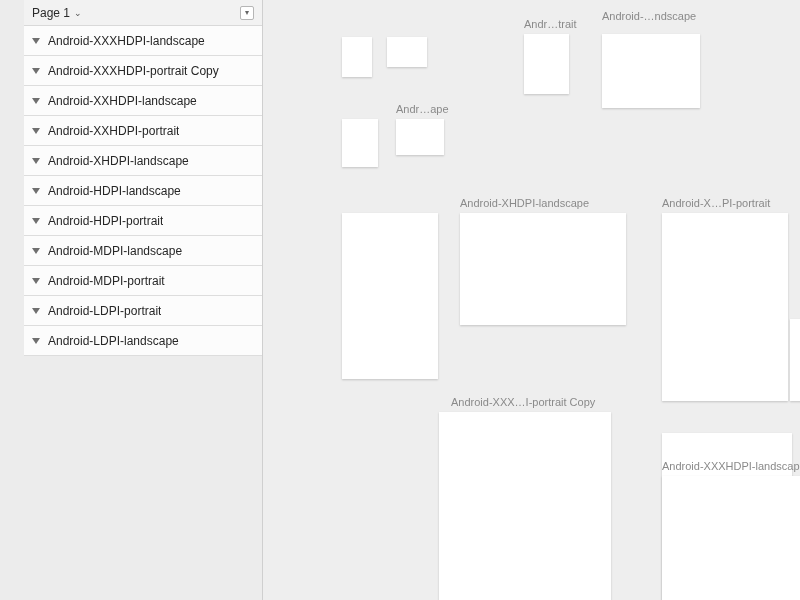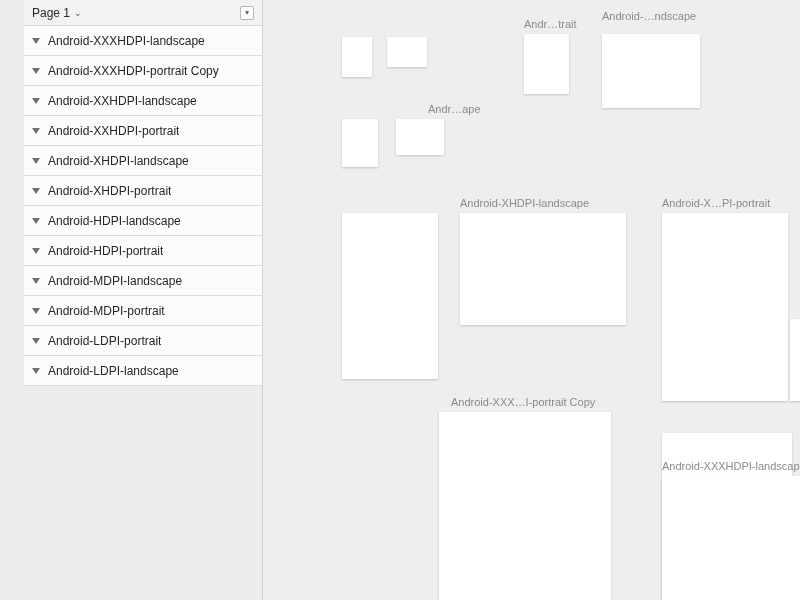--- a/index.html
+++ b/index.html
@@ -49,24 +49,20 @@
       <div class="layer-row">
         <span class="tri"></span>
         <span class="label">Android-XXHDPI-portrait</span>
       </div>
       <div class="layer-row">
         <span class="tri"></span>
         <span class="label">Android-XHDPI-landscape</span>
       </div>
       <div class="layer-row">
         <span class="tri"></span>
-        <span class="label">Android-XHDPI-portrait</span>
-      </div>
-      <div class="layer-row">
-        <span class="tri"></span>
         <span class="label">Android-HDPI-landscape</span>
       </div>
       <div class="layer-row">
         <span class="tri"></span>
         <span class="label">Android-HDPI-portrait</span>
       </div>
       <div class="layer-row">
         <span class="tri"></span>
         <span class="label">Android-MDPI-landscape</span>
       </div>
@@ -85,21 +81,21 @@
     </div>
 </div>
 
 <div class="canvas" id="canvas">
     <div class="artboard" style="left: 79px; top: 37px; width: 30px; height: 40px;"></div>
     <div class="artboard" style="left: 124px; top: 37px; width: 40px; height: 30px;"></div>
     <div class="ab-label" style="left: 261px; top: 18px; width: 60px;">Andr…trait</div>
     <div class="artboard" style="left: 261px; top: 34px; width: 45px; height: 60px;"></div>
     <div class="ab-label" style="left: 339px; top: 10px; width: 108px;">Android-…ndscape</div>
     <div class="artboard" style="left: 339px; top: 34px; width: 98px; height: 74px;"></div>
-    <div class="ab-label" style="left: 133px; top: 103px; width: 58px; margin-left: 32px;">Andr…ape</div>
+    <div class="ab-label" style="left: 133px; top: 103px; width: 58px;">Andr…ape</div>
     <div class="artboard" style="left: 133px; top: 119px; width: 48px; height: 36px;"></div>
     <div class="artboard" style="left: 79px; top: 119px; width: 36px; height: 48px;"></div>
     <div class="ab-label" style="left: 79px; top: 197px; width: 98px; margin-top: 28px;">Androi…-portrait</div>
     <div class="artboard" style="left: 79px; top: 213px; width: 96px; height: 166px;"></div>
     <div class="ab-label" style="left: 197px; top: 197px; width: 160px;">Android-XHDPI-landscape</div>
     <div class="artboard" style="left: 197px; top: 213px; width: 166px; height: 112px;"></div>
     <div class="ab-label" style="left: 399px; top: 197px; width: 130px;">Android-X…PI-portrait</div>
     <div class="artboard" style="left: 399px; top: 213px; width: 126px; height: 188px;"></div>
     <div class="artboard" style="left: 527px; top: 319px; width: 20px; height: 82px;"></div>
     <div class="ab-label" style="left: 176px; top: 396px; width: 180px; margin-left: 12px;">Android-XXX…I-portrait Copy</div>

